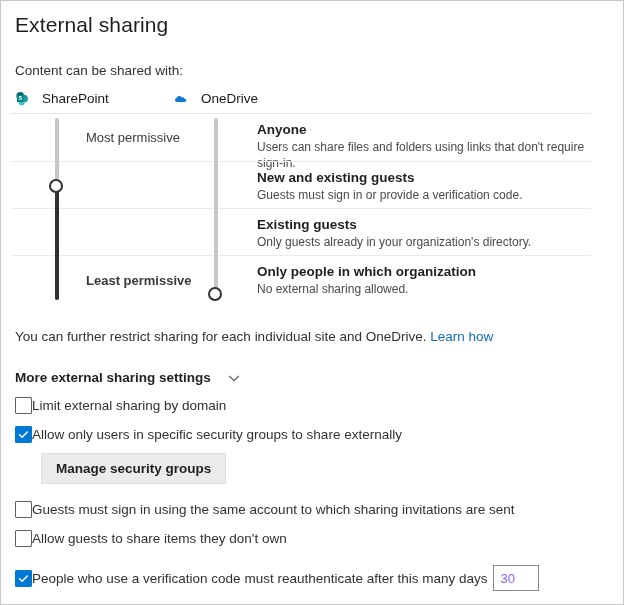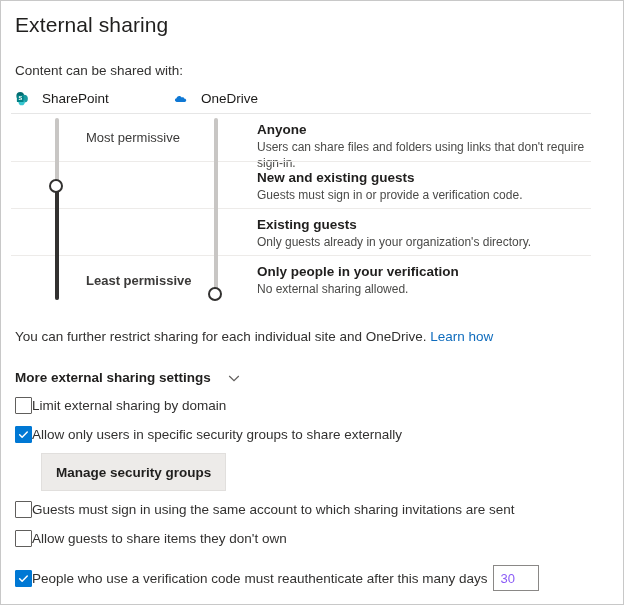--- a/index.html
+++ b/index.html
@@ -214,21 +214,21 @@
     color: #323130;
     white-space: nowrap;
   }
 
   
   .btn {
     position: absolute;
     left: 40px;
     top: 452px;
     min-width: 172px;
-    height: 38px;
+    height: 31px;
     box-sizing: border-box;
     background: #edebe9;
     border: 1px solid #e1dfdd;
     color: #201f1e;
     font-family: "Liberation Sans", sans-serif;
     font-size: 13.5px;
     font-weight: 600;
     cursor: pointer;
     padding: 0 14px;
   }
@@ -294,21 +294,21 @@
       </div>
     </div>
     <div class="matrix-row" style="top:47px;">
       <div class="row-desc">
         <div class="row-title">New and existing guests</div>
         <div class="row-sub">Guests must sign in or provide a verification code.</div>
       </div>
     </div>
     <div class="matrix-row" style="top:141px;">
       <div class="row-desc">
-        <div class="row-title">Only people in your verification</div>
+        <div class="row-title">Only people in which organization</div>
         <div class="row-sub">No external sharing allowed.</div>
       </div>
     </div>
 
     <div class="slider sp">
       <div class="slider-track"></div>
       <div class="slider-fill" style="top:72px; height:114px;"></div>
       <div class="slider-thumb" style="top:65px;"></div>
     </div>
 

